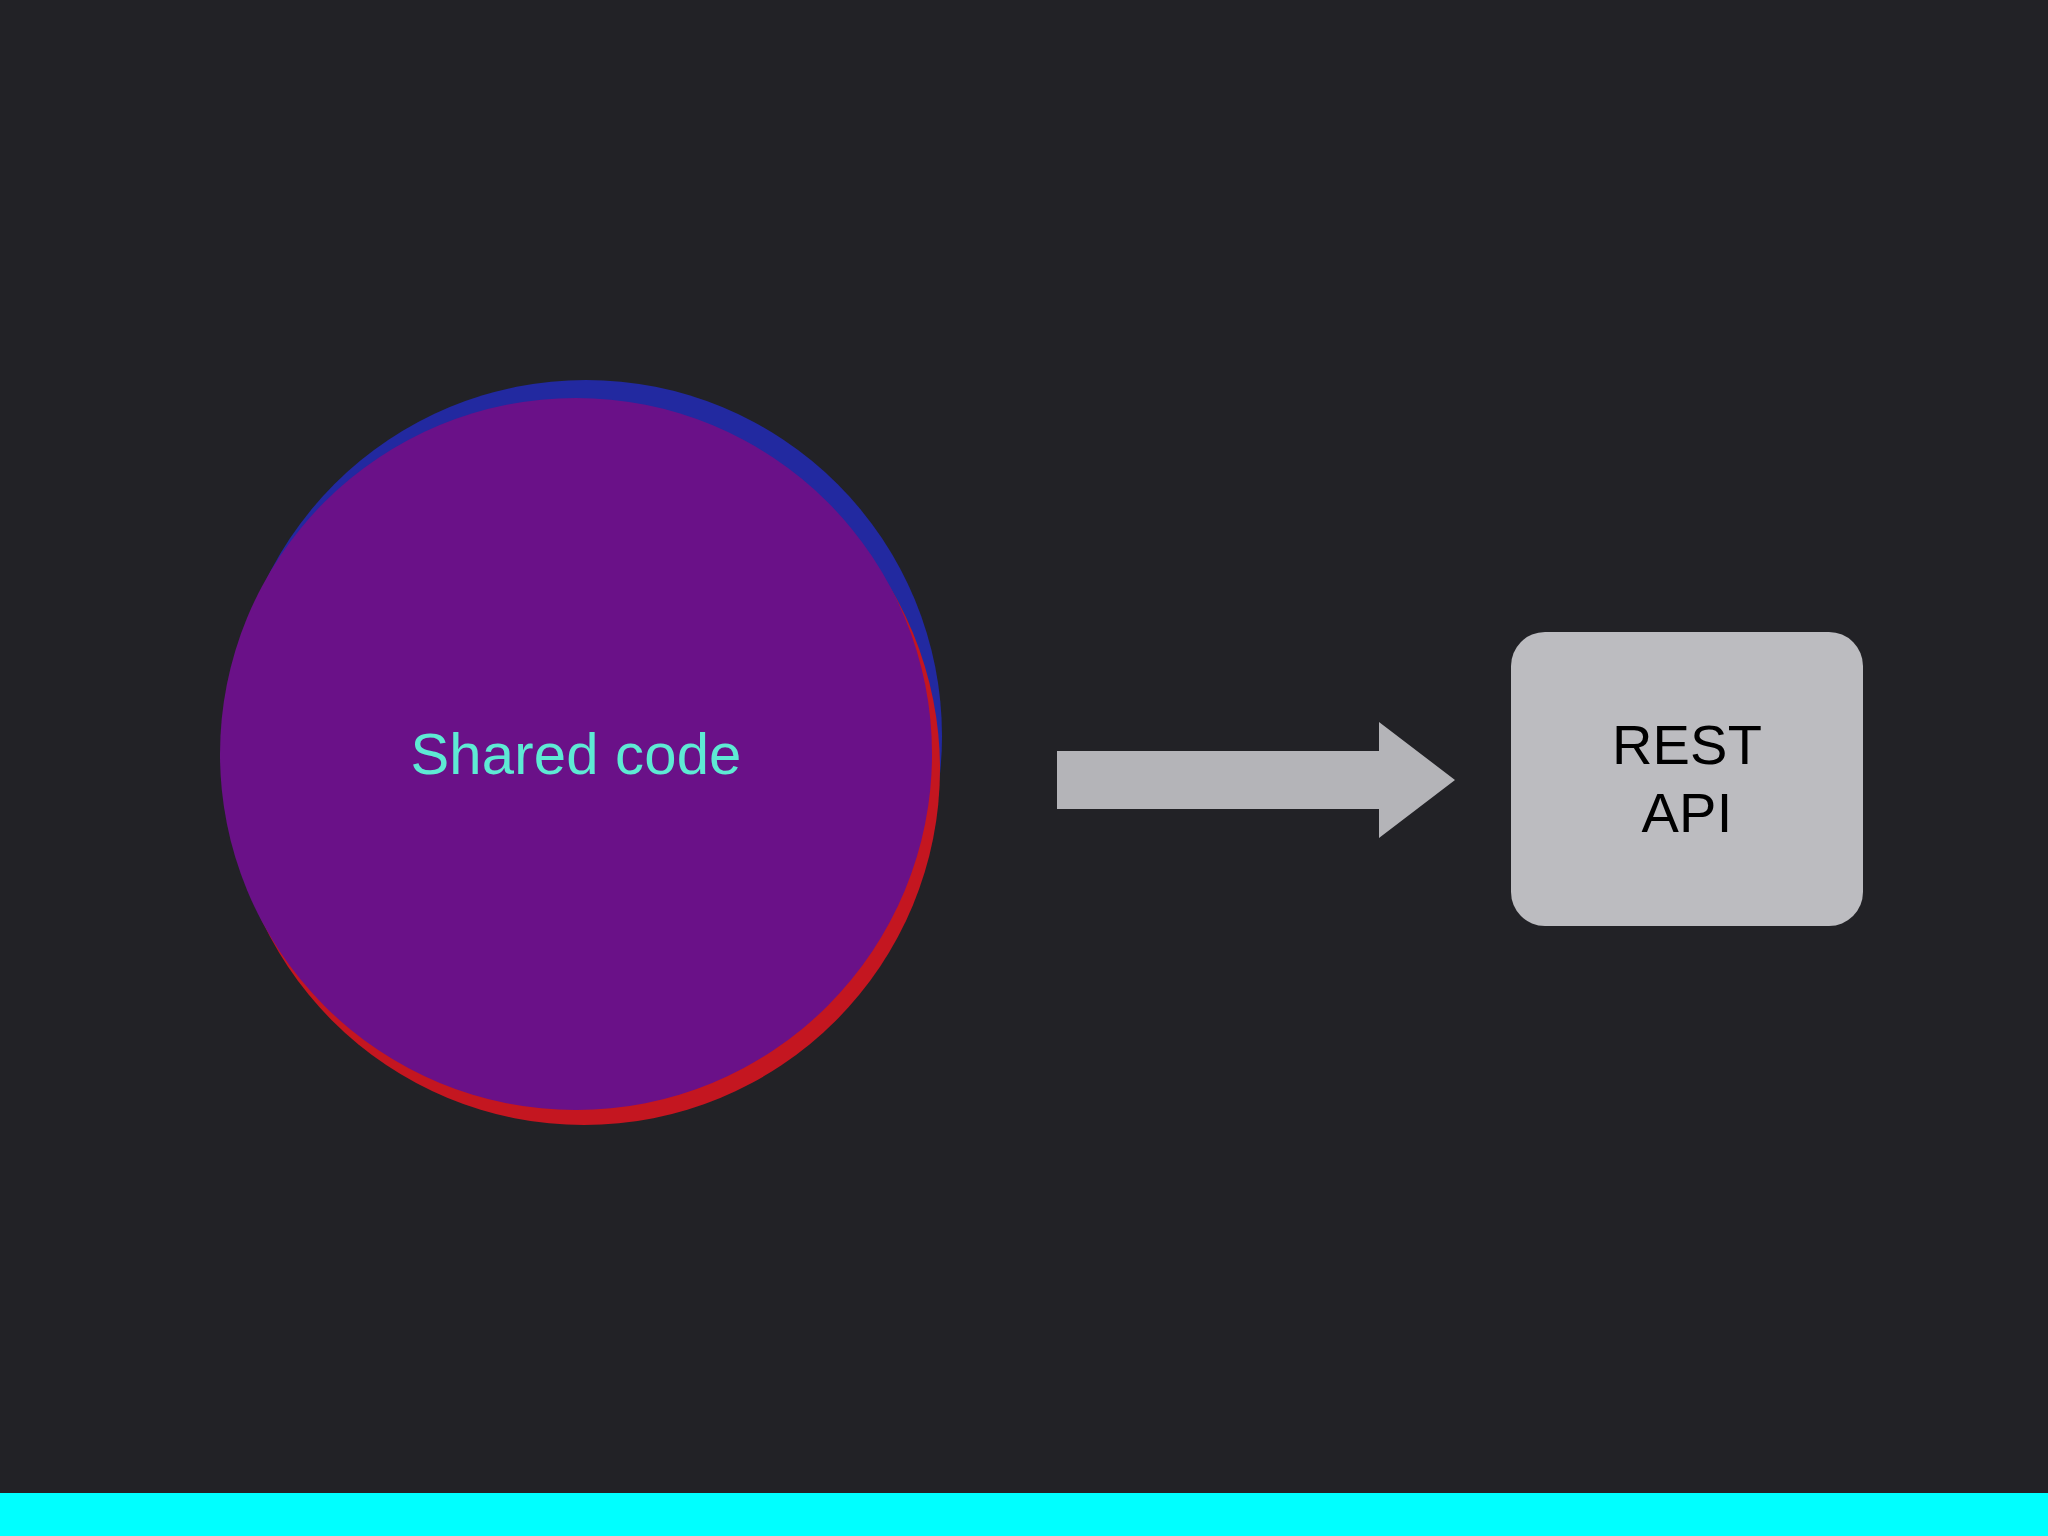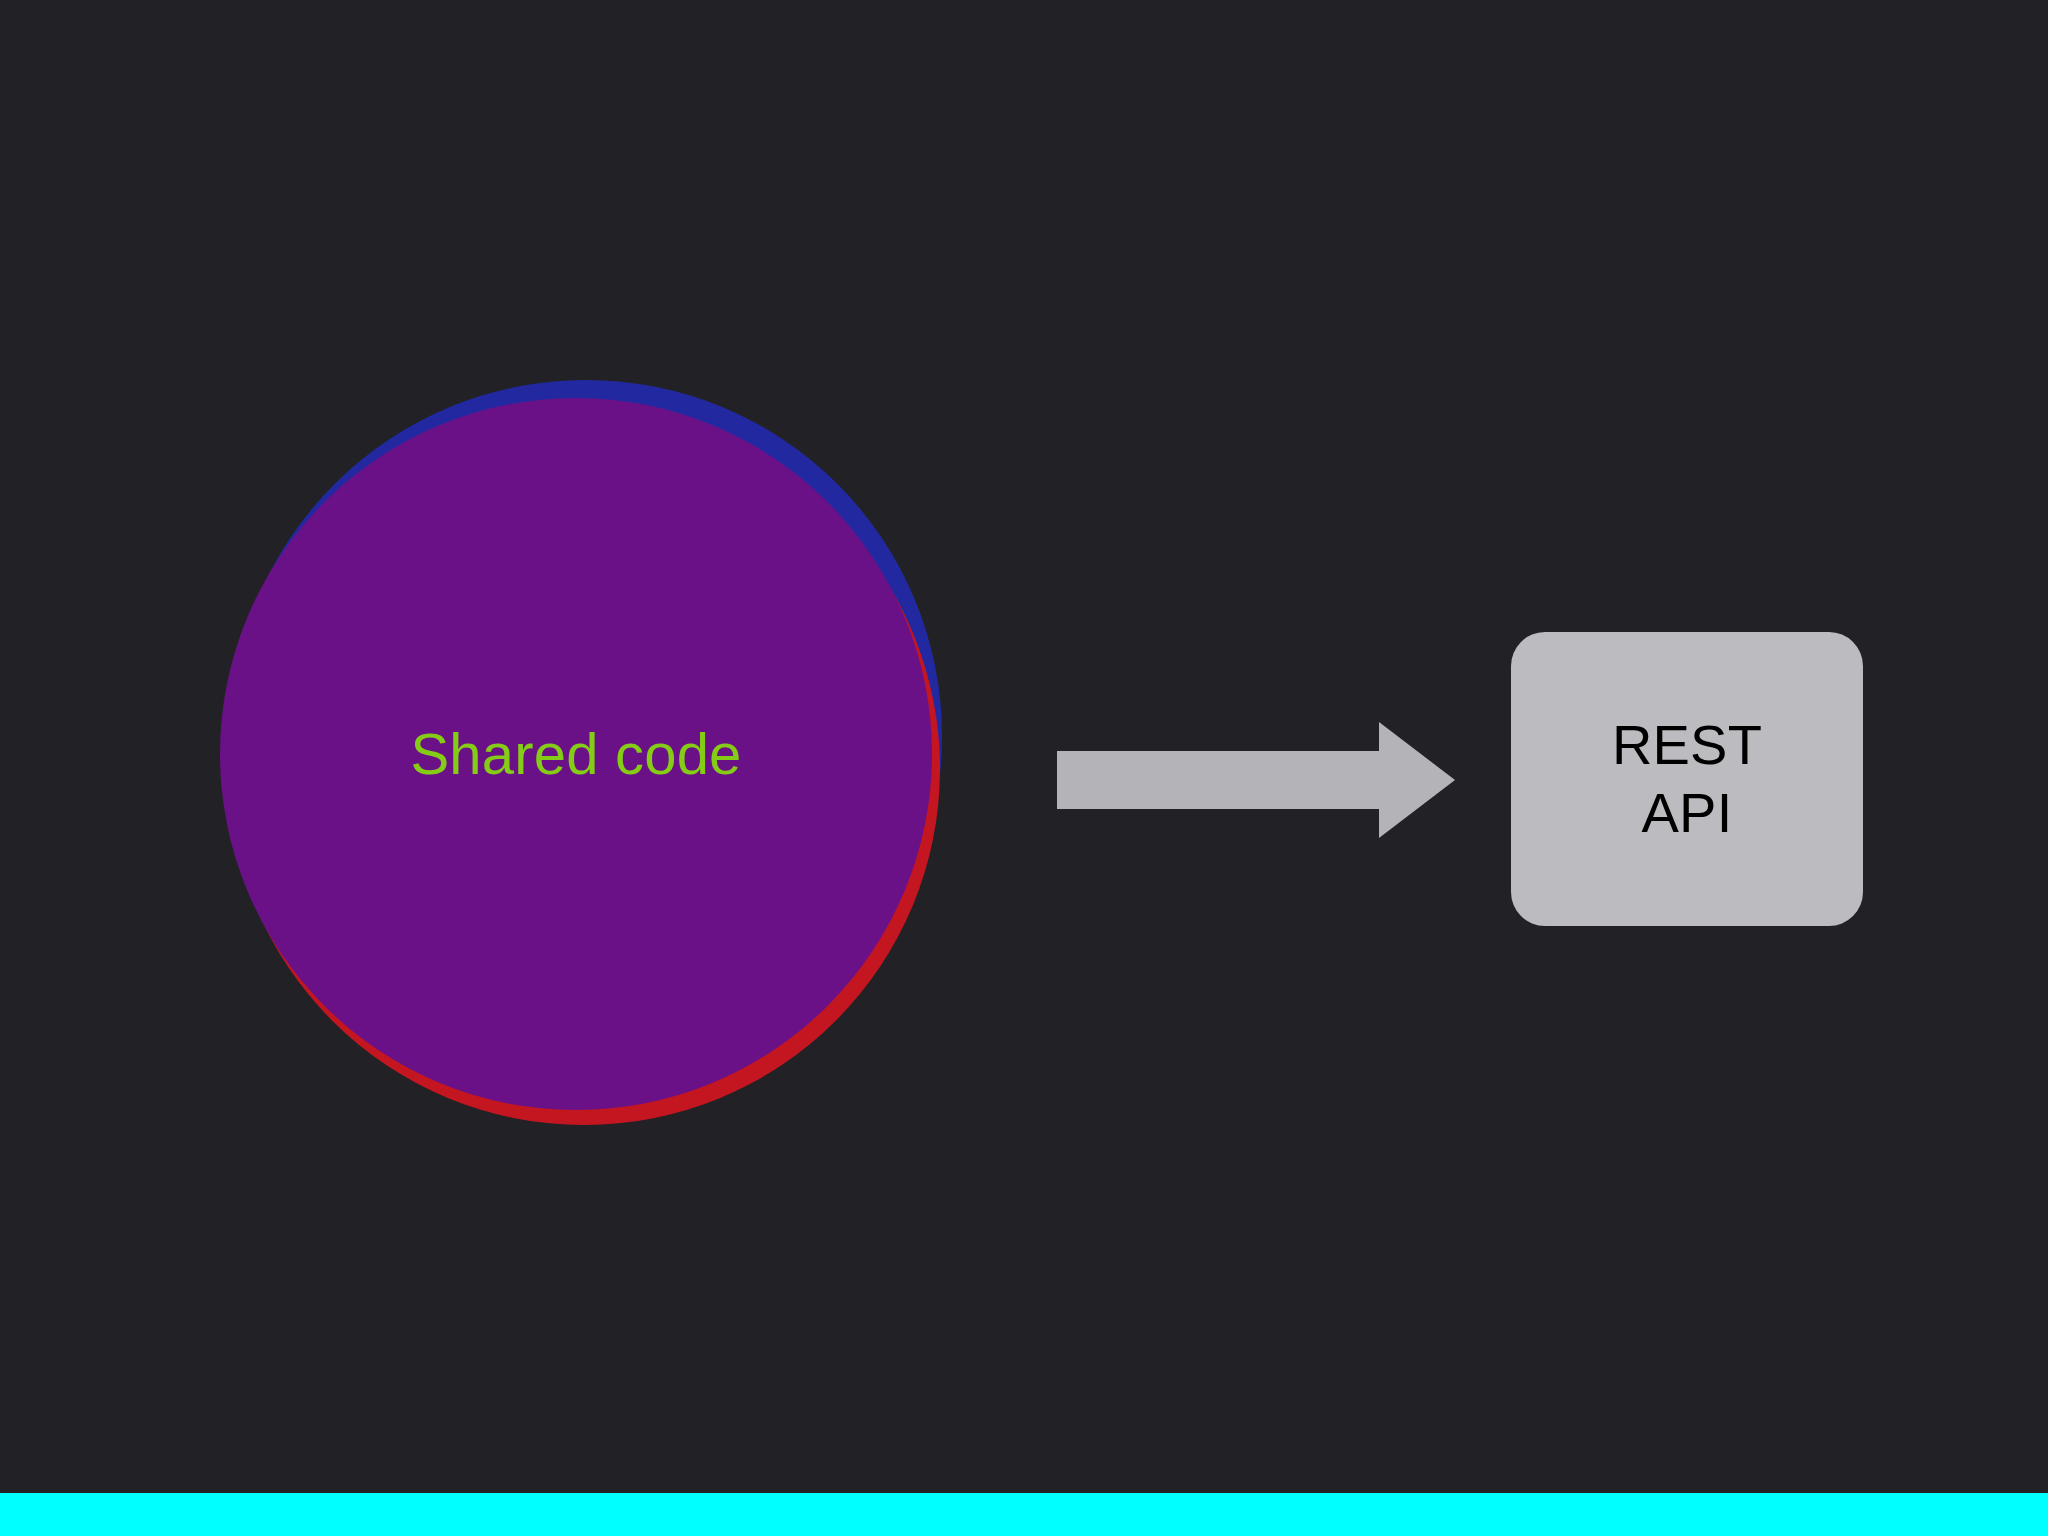--- a/index.html
+++ b/index.html
@@ -110,21 +110,21 @@
 </style>
 </head>
 <body>
 
 <div id="slide" style="background: rgb(34, 34, 38);">
 
   <div id="circle-cluster">
     <div class="venn-circle" id="circle-blue" style="background: rgb(34, 41, 160);"></div>
     <div class="venn-circle" id="circle-red" style="background: rgb(196, 22, 32);"></div>
     <div class="venn-circle" id="circle-purple" style="background: rgb(106, 17, 136);"></div>
-    <div id="shared-code-label" style="color: #84cc16;">Shared code</div>
+    <div id="shared-code-label" style="color: #5eead4;">Shared code</div>
   </div>
 
   <div id="flow-arrow">
     <svg viewBox="0 0 398 116" preserveAspectRatio="none">
       <polygon points="0,29 322,29 322,0 398,58 322,116 322,87 0,87" fill="#b4b4b8"></polygon>
     </svg>
   </div>
 
   <div id="rest-api-node" style="background: rgb(188, 188, 192); justify-content: center;">
     <div id="rest-api-label" style="color: rgb(0, 0, 0);">REST

